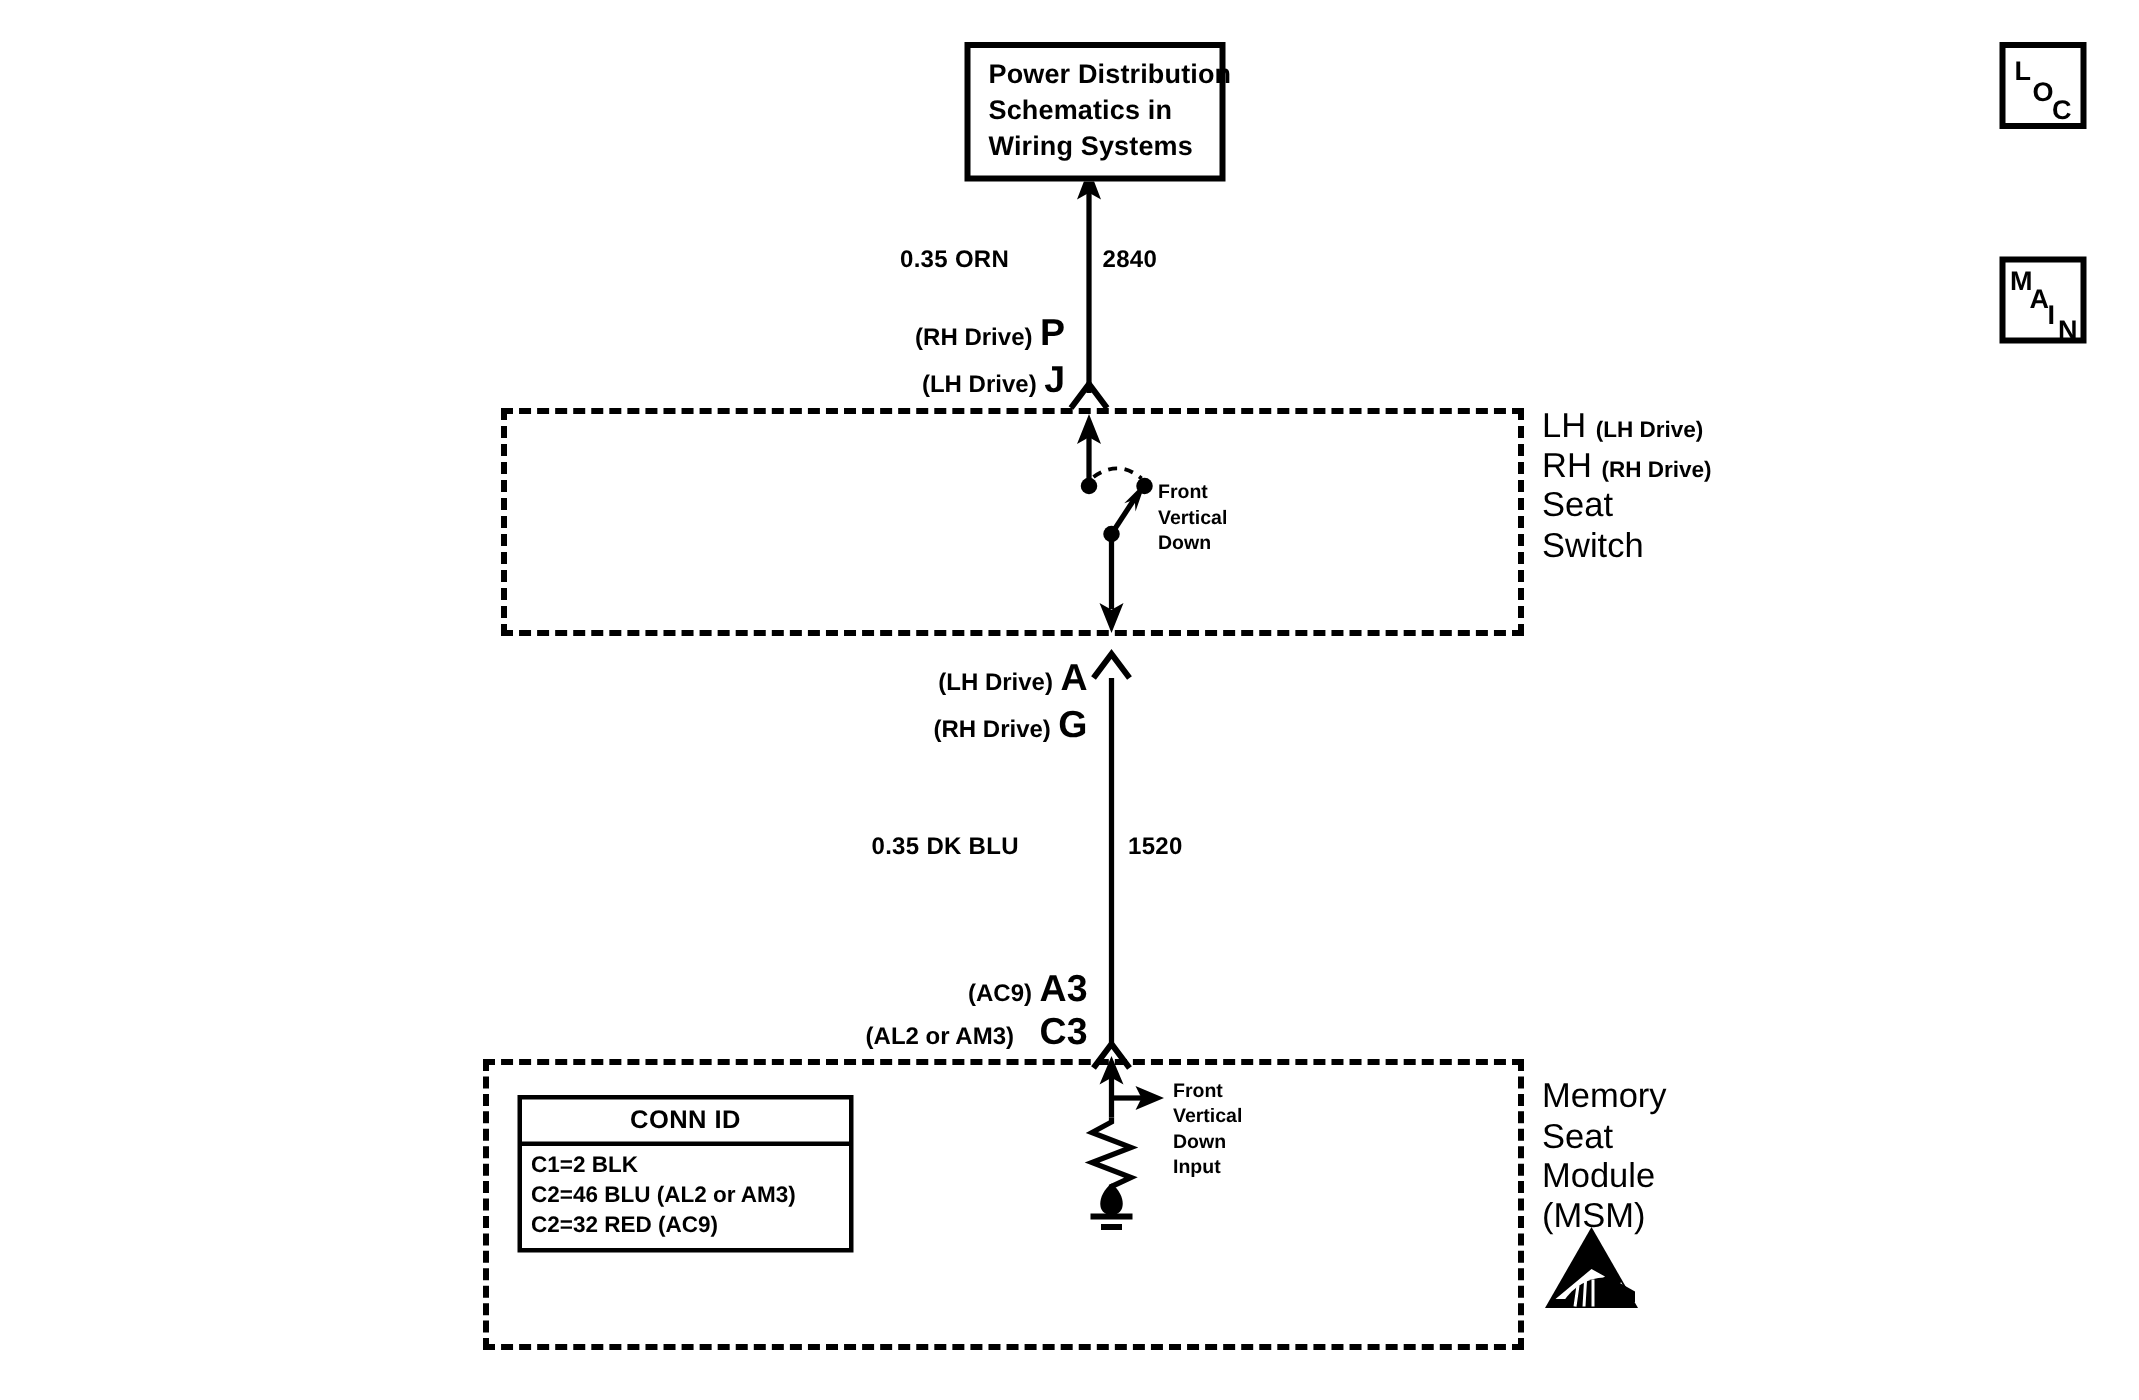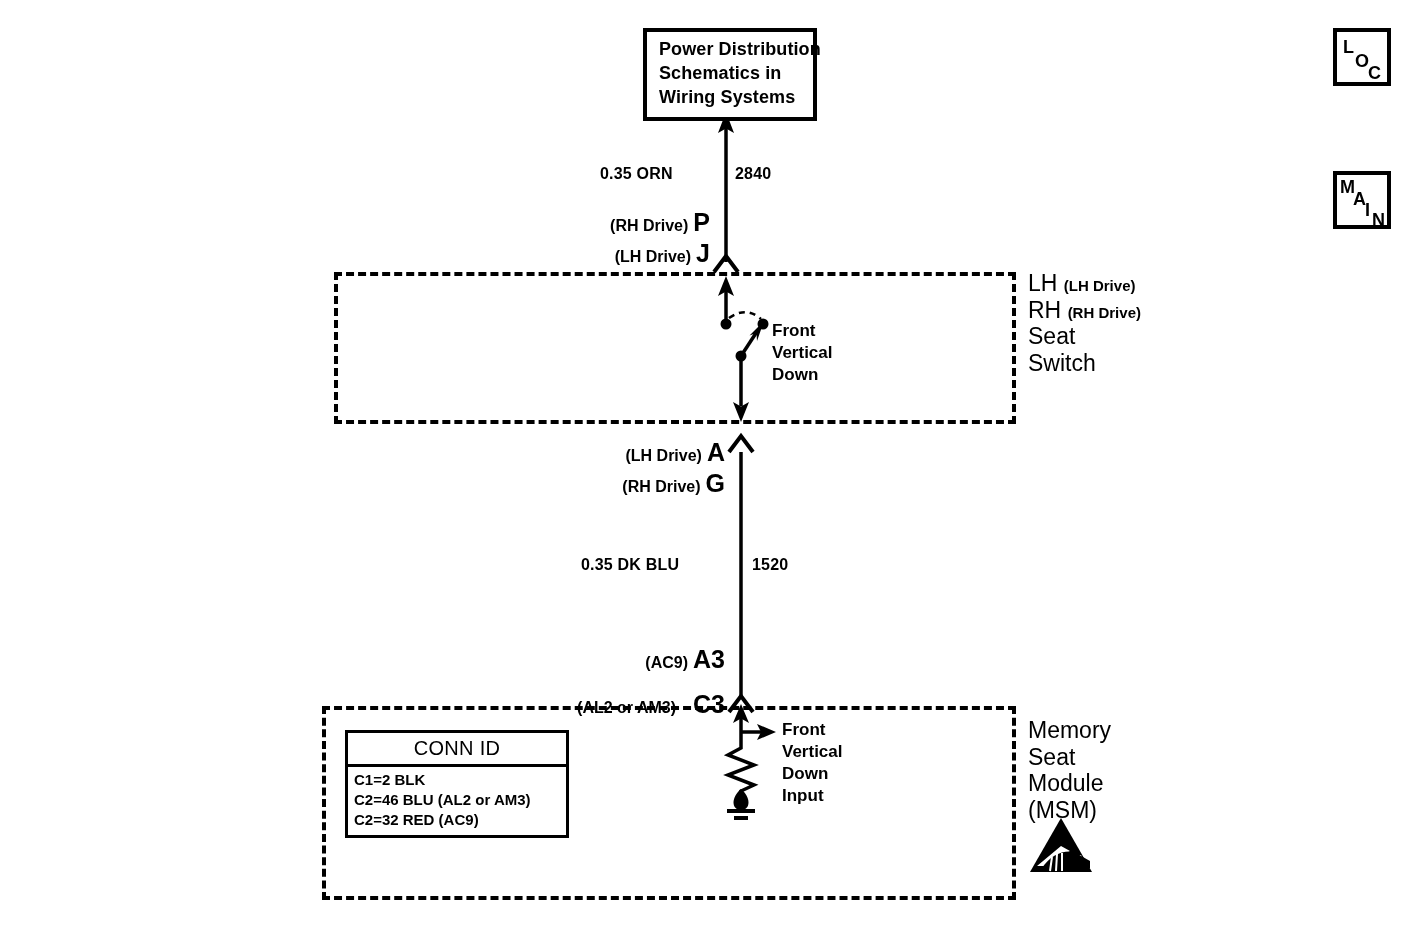--- a/index.html
+++ b/index.html
@@ -75,37 +75,37 @@
   .pin-row {
     display: flex;
     align-items: baseline;
     justify-content: flex-end;
     gap: 5px;
     white-space: nowrap;
   }
 
   
   .anno {
-    font-size: 17px;
+    font-size: 13px;
     font-weight: 600;
     line-height: 1.3;
     white-space: nowrap;
   }
 
   
   .conn-id {
     box-sizing: border-box;
     border: 3px solid #000;
     background: #fff;
     width: 224px;
   }
   .conn-id-head {
     text-align: center;
-    font-size: 20px;
-    font-weight: 400;
+    font-size: 17px;
+    font-weight: 700;
     padding: 4px 0 4px 0;
     border-bottom: 3px solid #000;
     letter-spacing: 0.3px;
   }
   .conn-id-body {
     padding: 3px 0 5px 6px;
     font-size: 15px;
     font-weight: 600;
     line-height: 1.34;
   }
@@ -271,21 +271,21 @@
   </div>
 
   <div class="abs wire-label" style="left:581px; top:556px;text-align:right;">0.35 DK BLU</div>
   <div class="abs wire-label" style="left:752px; top:556px;">1520</div>
 
   <div class="abs" style="left:500px; top:645px; width:225px;">
     <div class="pin-row">
       <span class="pin-small">(AC9)</span>
       <span class="pin-big">A3</span>
     </div>
-    <div class="pin-row" style="margin-top:16px;gap:17px;">
+    <div class="pin-row" style="margin-top:0;gap:17px;">
       <span class="pin-small">(AL2 or AM3)</span>
       <span class="pin-big">C3</span>
     </div>
   </div>
 
   <div class="abs dash-box" style="left:322px; top:706px; width:694px; height:194px;"></div>
 
   <div class="abs conn-id" style="left:345px; top:730px;">
     <div class="conn-id-head">CONN ID</div>
     <div class="conn-id-body">

